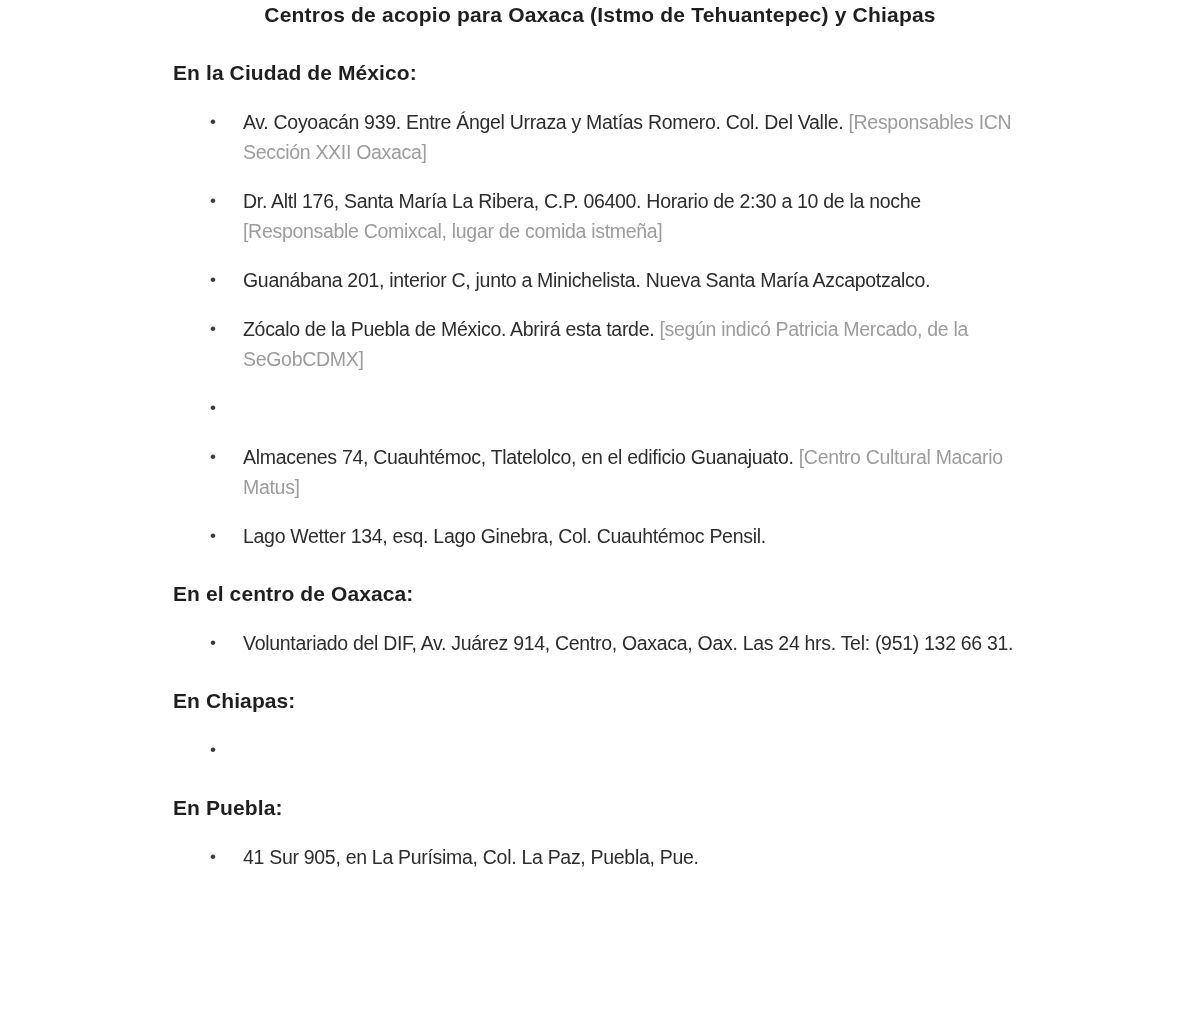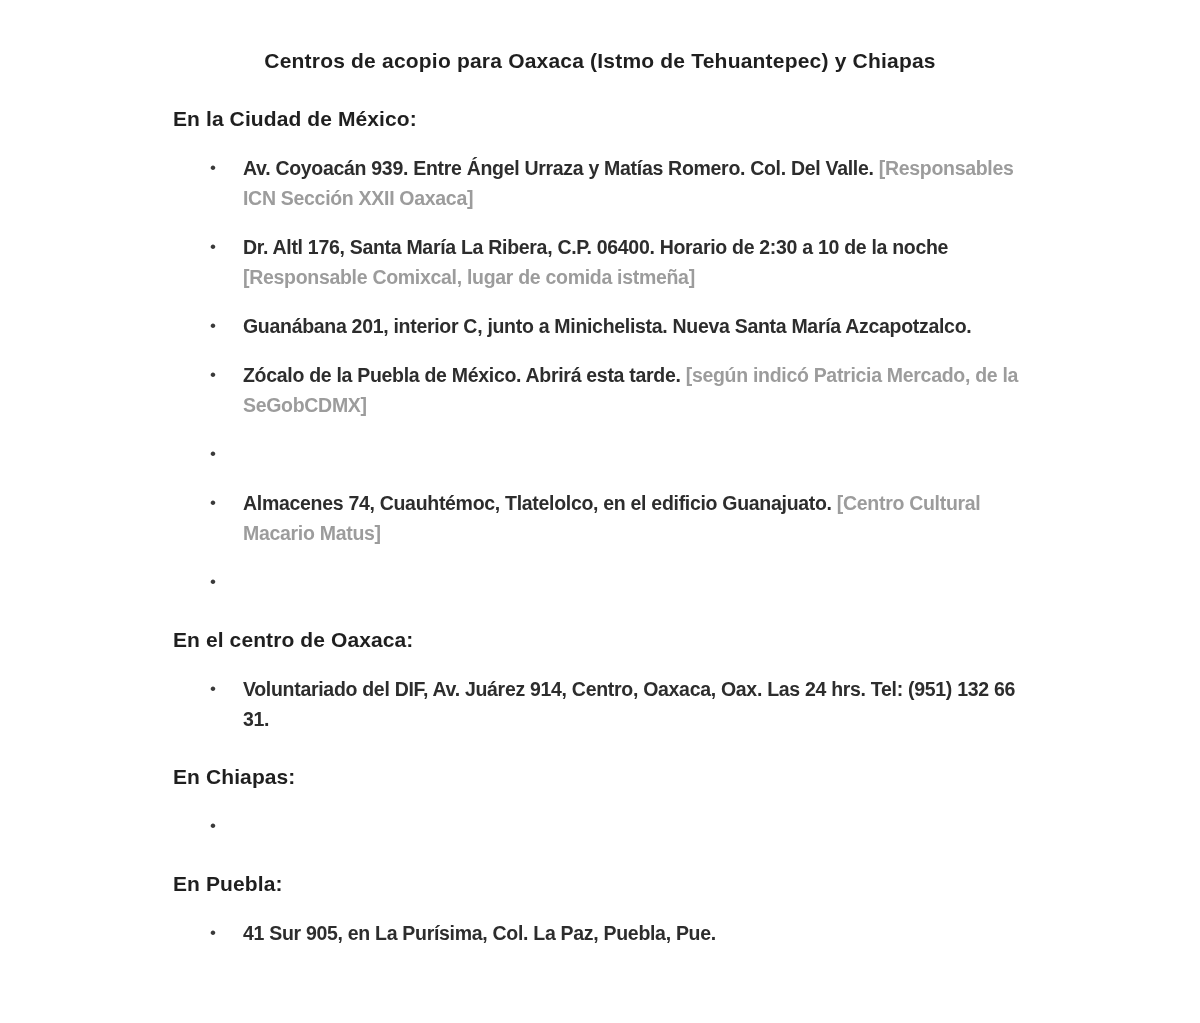--- a/index.html
+++ b/index.html
@@ -7,21 +7,20 @@
     padding: 0;
     background: #ffffff;
   }
   body {
     width: 1200px;
     height: 1023px;
     overflow: hidden;
     font-family: "Liberation Sans", "DejaVu Sans", sans-serif;
   }
   .doc {
-    padding-top: 46px;
   }
   .title {
     margin: 0 40px 20px 40px;
     text-align: center;
     font-size: 21px;
     font-weight: 700;
     line-height: 30px;
     letter-spacing: 0.2px;
     color: #1f1f1f;
   }
@@ -44,21 +43,20 @@
   }
   .bullet {
     flex: none;
     width: 33px;
     font-size: 17px;
     color: #3a3a3a;
     line-height: 30px;
   }
   .item-body {
     max-width: 785px;
-    font-weight: bold;
   }
   .note {
     color: #9c9c9c;
   }
 </style>
 </head>
 <body>
 
 <div class="doc">
 
@@ -91,20 +89,21 @@
       <span class="bullet">•</span>
     </div>
 
     <div class="item">
       <span class="bullet">•</span>
       <div class="item-body"><span>Almacenes 74, Cuauhtémoc, Tlatelolco, en el edificio Guanajuato.</span> <span class="note">[Centro Cultural Macario Matus]</span></div>
     </div>
 
     <div class="item">
       <span class="bullet">•</span>
+      <div class="item-body"><span>Lago Wetter 134, esq. Lago Ginebra, Col. Cuauhtémoc Pensil.</span></div>
     </div>
   </div>
 
   <div>
     <div class="section-heading">En el centro de Oaxaca:</div>
 
     <div class="item">
       <span class="bullet">•</span>
       <div class="item-body"><span>Voluntariado del DIF, Av. Juárez 914, Centro, Oaxaca, Oax. Las 24 hrs. Tel: (951) 132 66 31.</span></div>
     </div>

